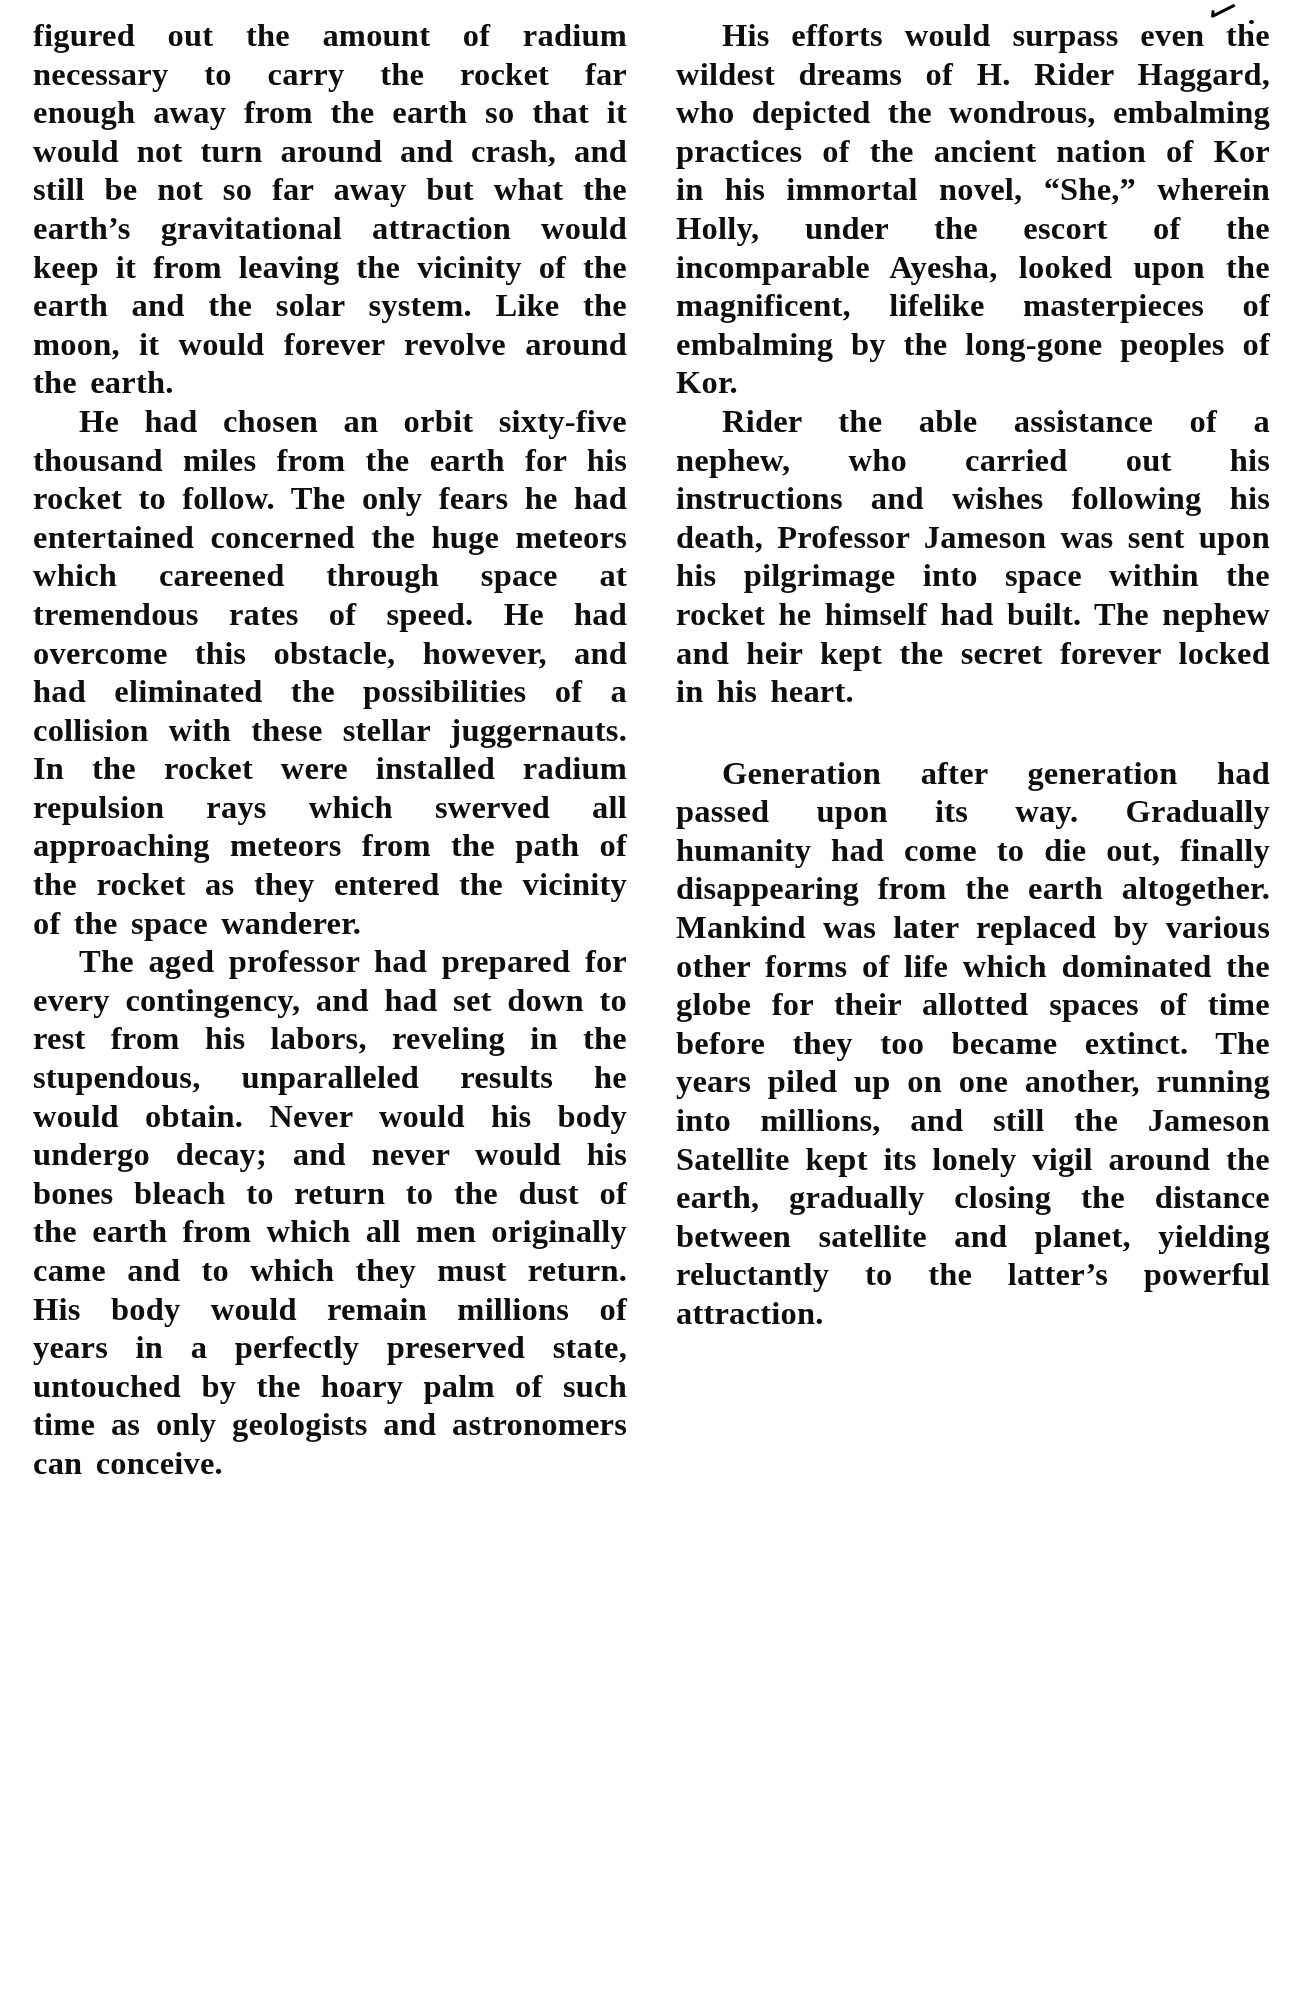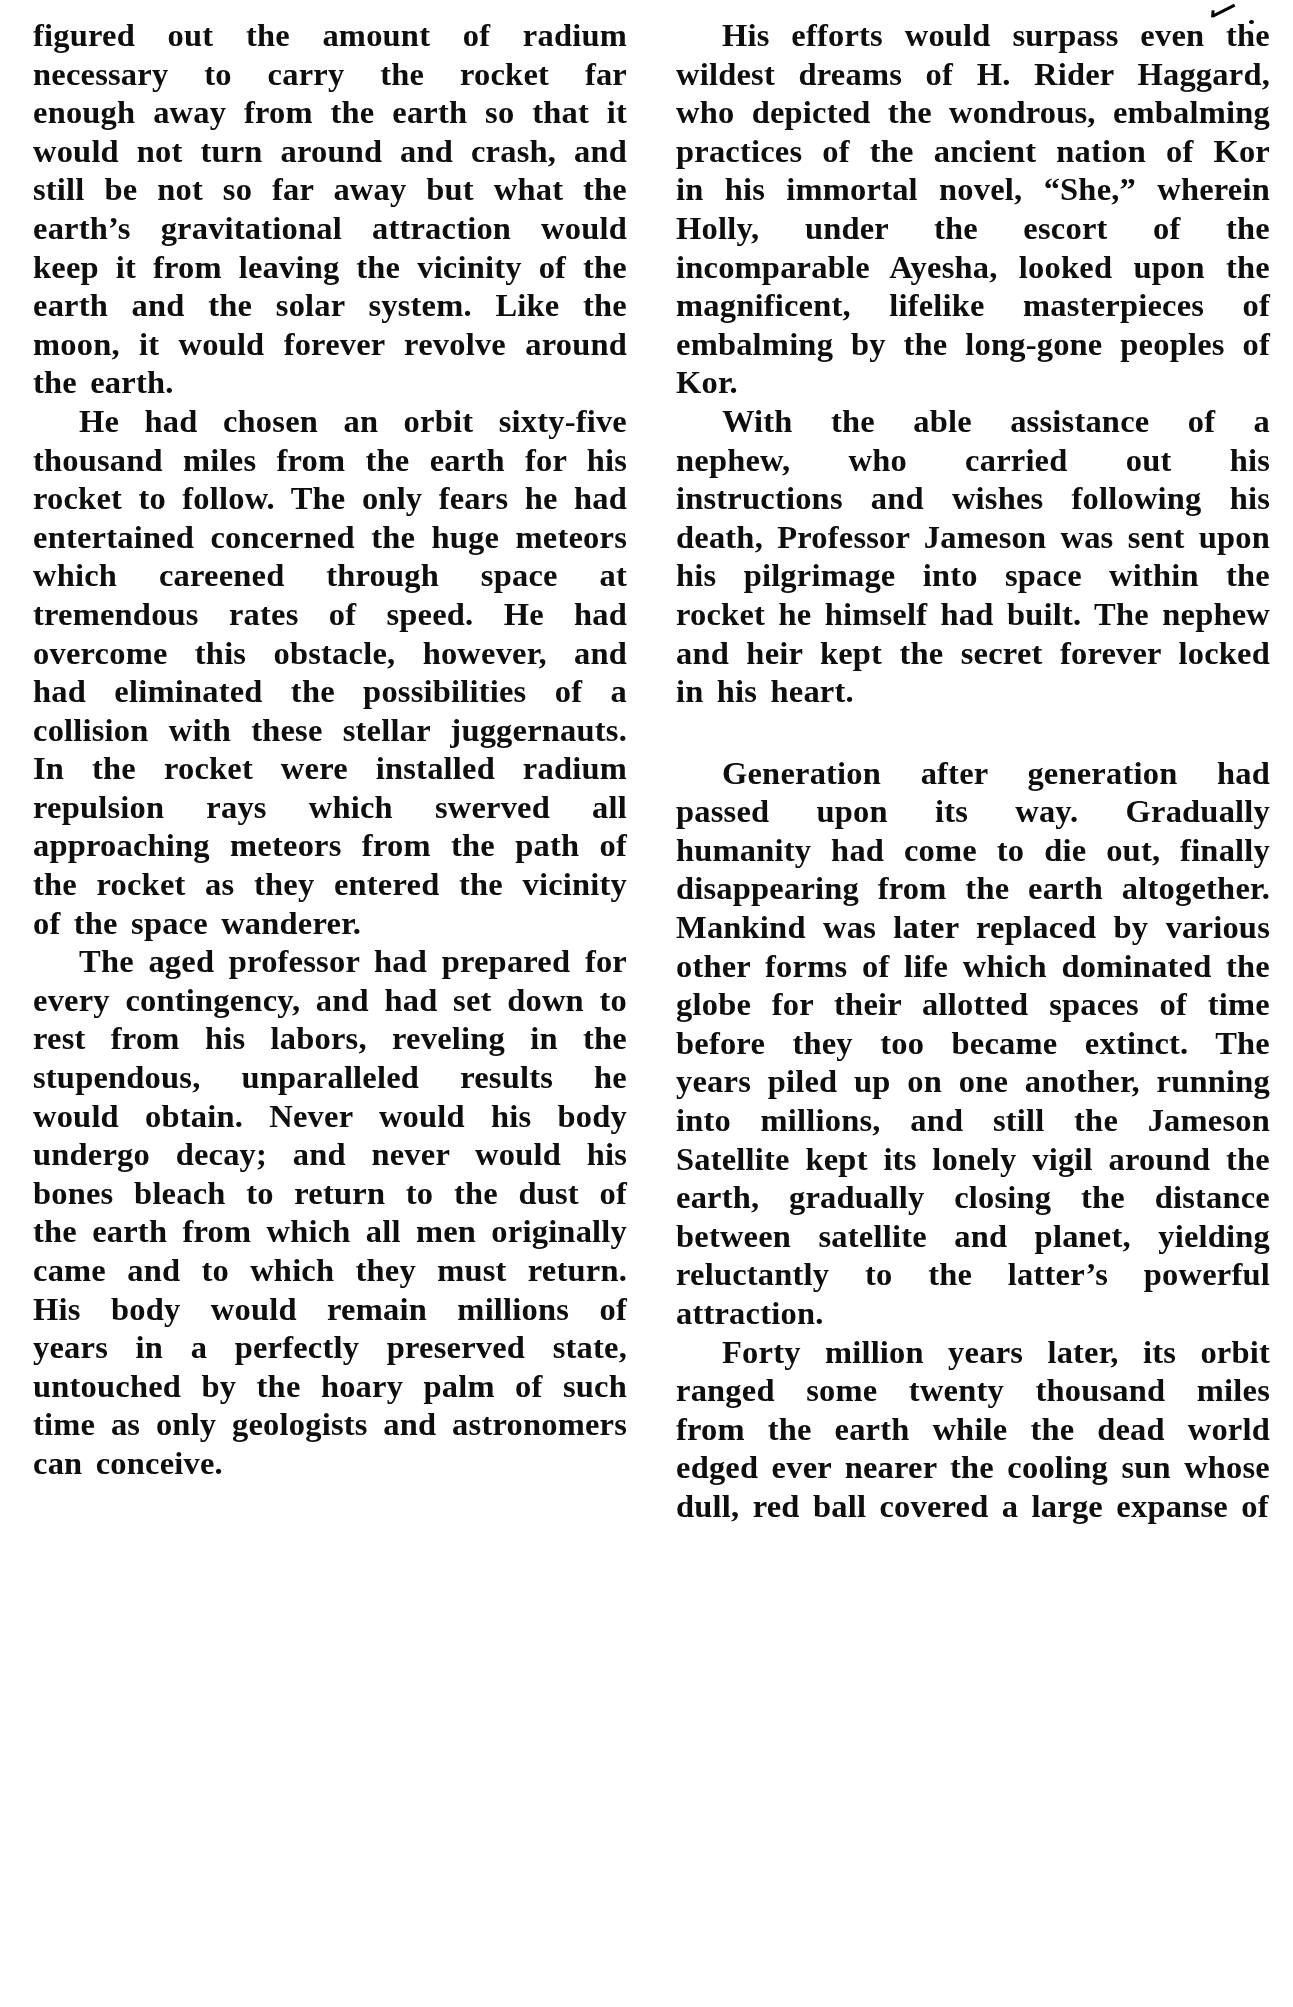--- a/index.html
+++ b/index.html
@@ -104,23 +104,22 @@
   <div class="pen-dot"></div>
 
   <div class="columns">
     <div class="col" id="col-0">
         <p>figured out the amount of radium necessary to carry the rocket far enough away from the earth so that it would not turn around and crash, and still be not so far away but what the earth’s gravitational attraction would keep it from leaving the vicinity of the earth and the solar system. Like the moon, it would forever revolve around the earth.</p>
         <p class="indent">He had chosen an orbit sixty-five thousand miles from the earth for his rocket to follow. The only fears he had entertained concerned the huge meteors which careened through space at tremendous rates of speed. He had overcome this obstacle, however, and had eliminated the possibilities of a collision with these stellar juggernauts. In the rocket were installed radium repulsion rays which swerved all approaching meteors from the path of the rocket as they entered the vicinity of the space wanderer.</p>
         <p class="indent">The aged professor had prepared for every contingency, and had set down to rest from his labors, reveling in the stupendous, unparalleled results he would obtain. Never would his body undergo decay; and never would his bones bleach to return to the dust of the earth from which all men originally came and to which they must return. His body would remain millions of years in a perfectly preserved state, untouched by the hoary palm of such time as only geologists and astronomers can conceive.</p>
       </div>
     <div class="col" id="col-1">
         <p class="indent">His efforts would surpass even the wildest dreams of H. Rider Haggard, who depicted the wondrous, embalming practices of the ancient nation of Kor in his immortal novel, “She,” wherein Holly, under the escort of the incomparable Ayesha, looked upon the magnificent, lifelike masterpieces of embalming by the long-gone peoples of Kor.</p>
-        <p class="indent">With the able assistance of a nephew, who carried out his instructions and wishes following his death, Professor Jameson was sent upon his pilgrimage into space within the rocket he himself had built. The nephew and heir kept the secret forever locked in his heart.</p>
+        <p class="indent">Rider the able assistance of a nephew, who carried out his instructions and wishes following his death, Professor Jameson was sent upon his pilgrimage into space within the rocket he himself had built. The nephew and heir kept the secret forever locked in his heart.</p>
         <p class="indent scene-break">Generation after generation had passed upon its way. Gradually humanity had come to die out, finally disappearing from the earth altogether. Mankind was later replaced by various other forms of life which dominated the globe for their allotted spaces of time before they too became extinct. The years piled up on one another, running into millions, and still the Jameson Satellite kept its lonely vigil around the earth, gradually closing the distance between satellite and planet, yielding reluctantly to the latter’s powerful attraction.</p>
-        <p class="indent">Forty million years later, its orbit ranged some twenty thousand miles from the earth while the dead world edged ever nearer the cooling sun whose dull, red ball covered a large expanse of</p>
       </div>
   </div>
 
   <div class="footer">
     <span class="running-title">THE JAMESON SATELLITE</span>
     <span class="page-number">159</span>
   </div>
 
 </div>
 

